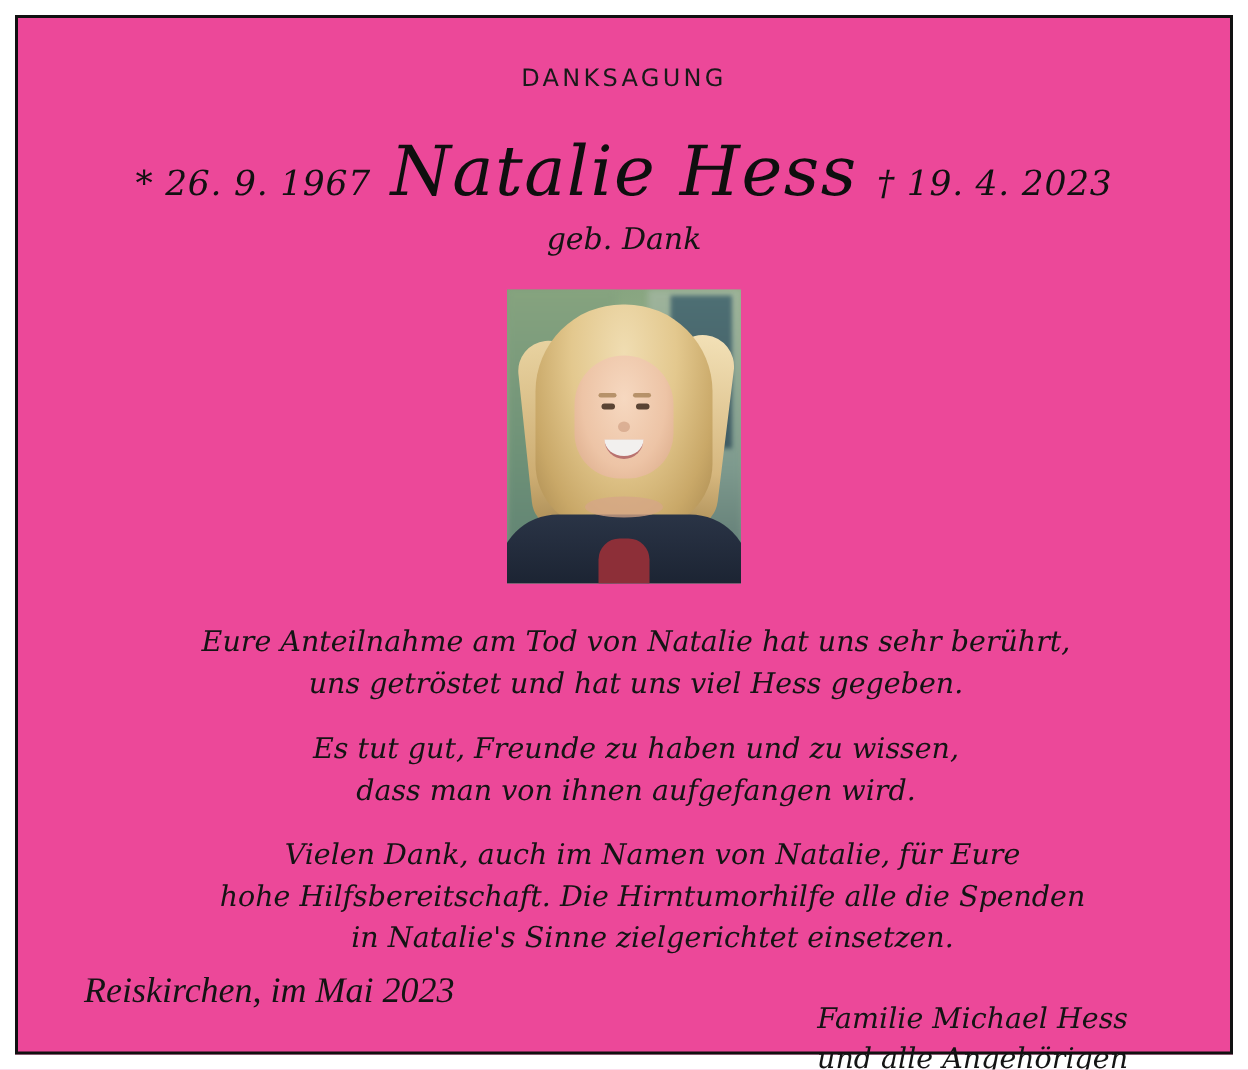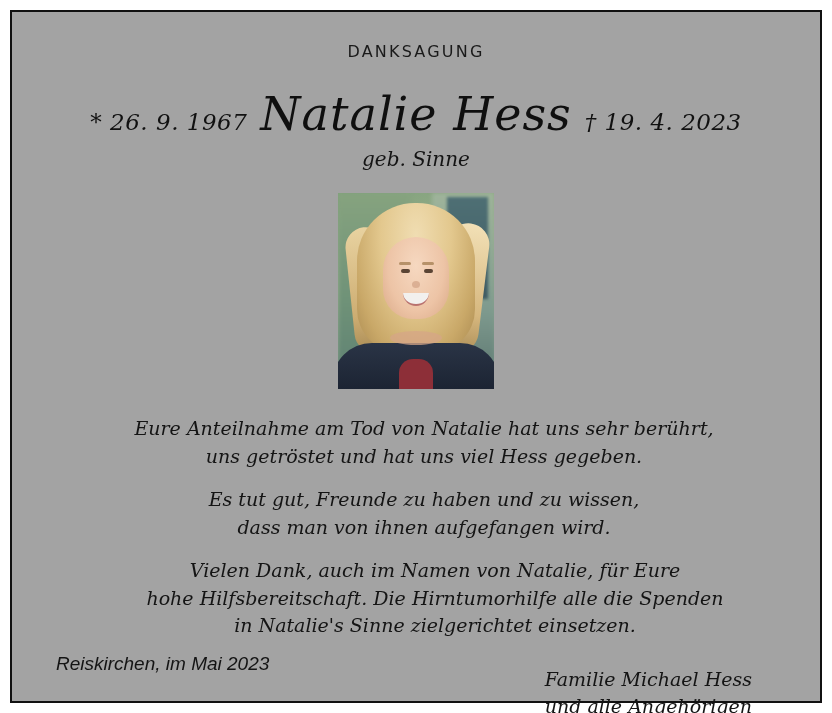--- a/index.html
+++ b/index.html
@@ -22,21 +22,21 @@
     height: 713px;
     padding: 10px;
     background: #ffffff;
   }
 
   .notice-frame {
     box-sizing: border-box;
     width: 812px;
     height: 693px;
     border: 2px solid #111111;
-    background: #a3a3a3;
+    background: #ec4899;
     position: relative;
   }
 
   .heading {
     text-align: center;
     margin-top: 30px;
     font-size: 16px;
     letter-spacing: 2.2px;
     font-family: "DejaVu Sans", sans-serif;
     color: #1a1a1a;
@@ -260,41 +260,41 @@
     font-style: italic;
     font-size: 19px;
     line-height: 1.45;
     color: #141414;
   }
 
   .place-date {
     position: absolute;
     left: 44px;
     bottom: 26px;
-    font-family: Liberation Sans, sans-serif;
-    font-style: italic;
-    font-size: 19px;
+    font-family: Liberation Serif, serif;
+    font-style: italic;
+    font-size: 24px;
     color: #141414;
   }
 </style>
 </head>
 <body>
 
 <div class="notice">
   <div class="notice-frame">
 
     <div class="heading">DANKSAGUNG</div>
 
     <div class="name-row">
       <span class="date-birth">* 26. 9. 1967</span>
       <span class="full-name">Natalie Hess</span>
       <span class="date-death">† 19. 4. 2023</span>
     </div>
 
-    <div class="maiden-name">geb. Sinne</div>
+    <div class="maiden-name">geb. Dank</div>
 
     <div class="portrait-wrap">
       <div class="portrait">
         <div class="bg-left"></div>
         <div class="bg-right"></div>
         <div class="bg-door"></div>
         <div class="hair-left"></div>
         <div class="hair-right"></div>
         <div class="hair"></div>
         <div class="face"></div>

